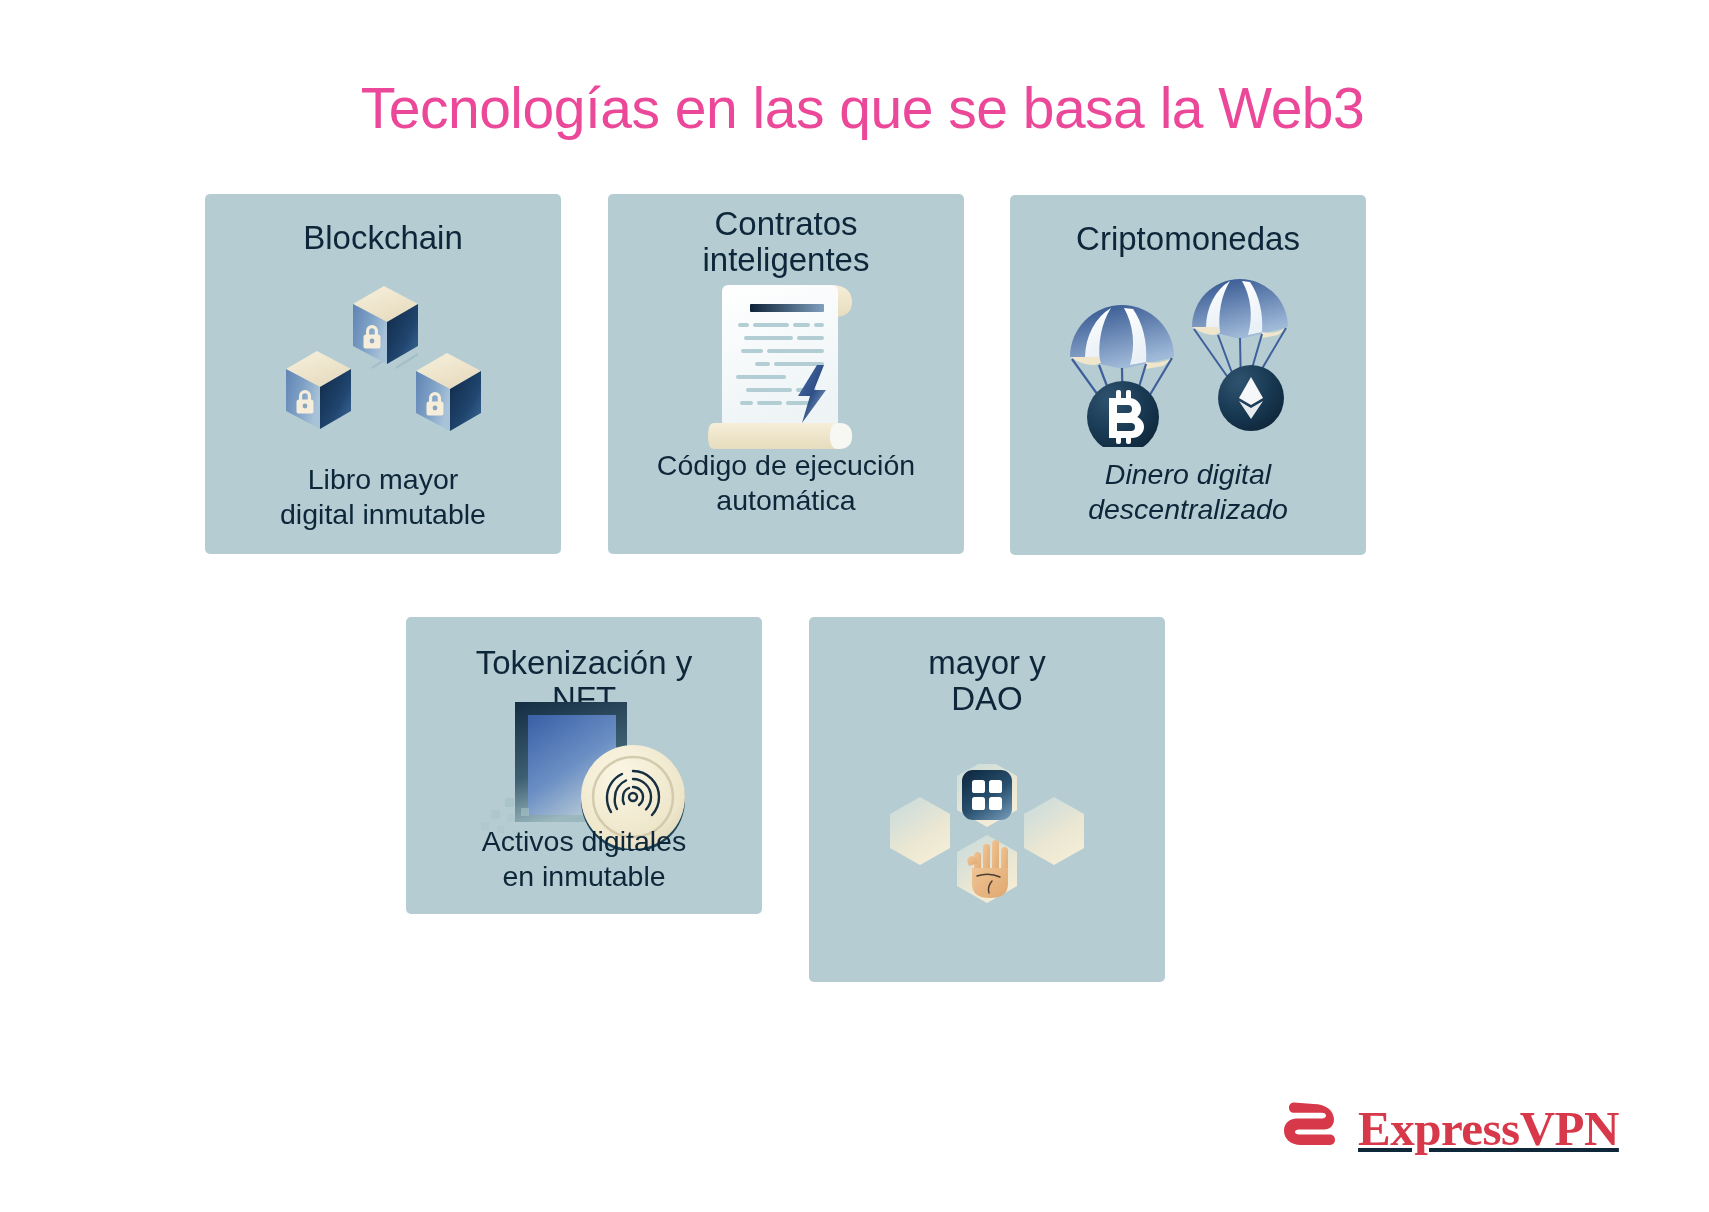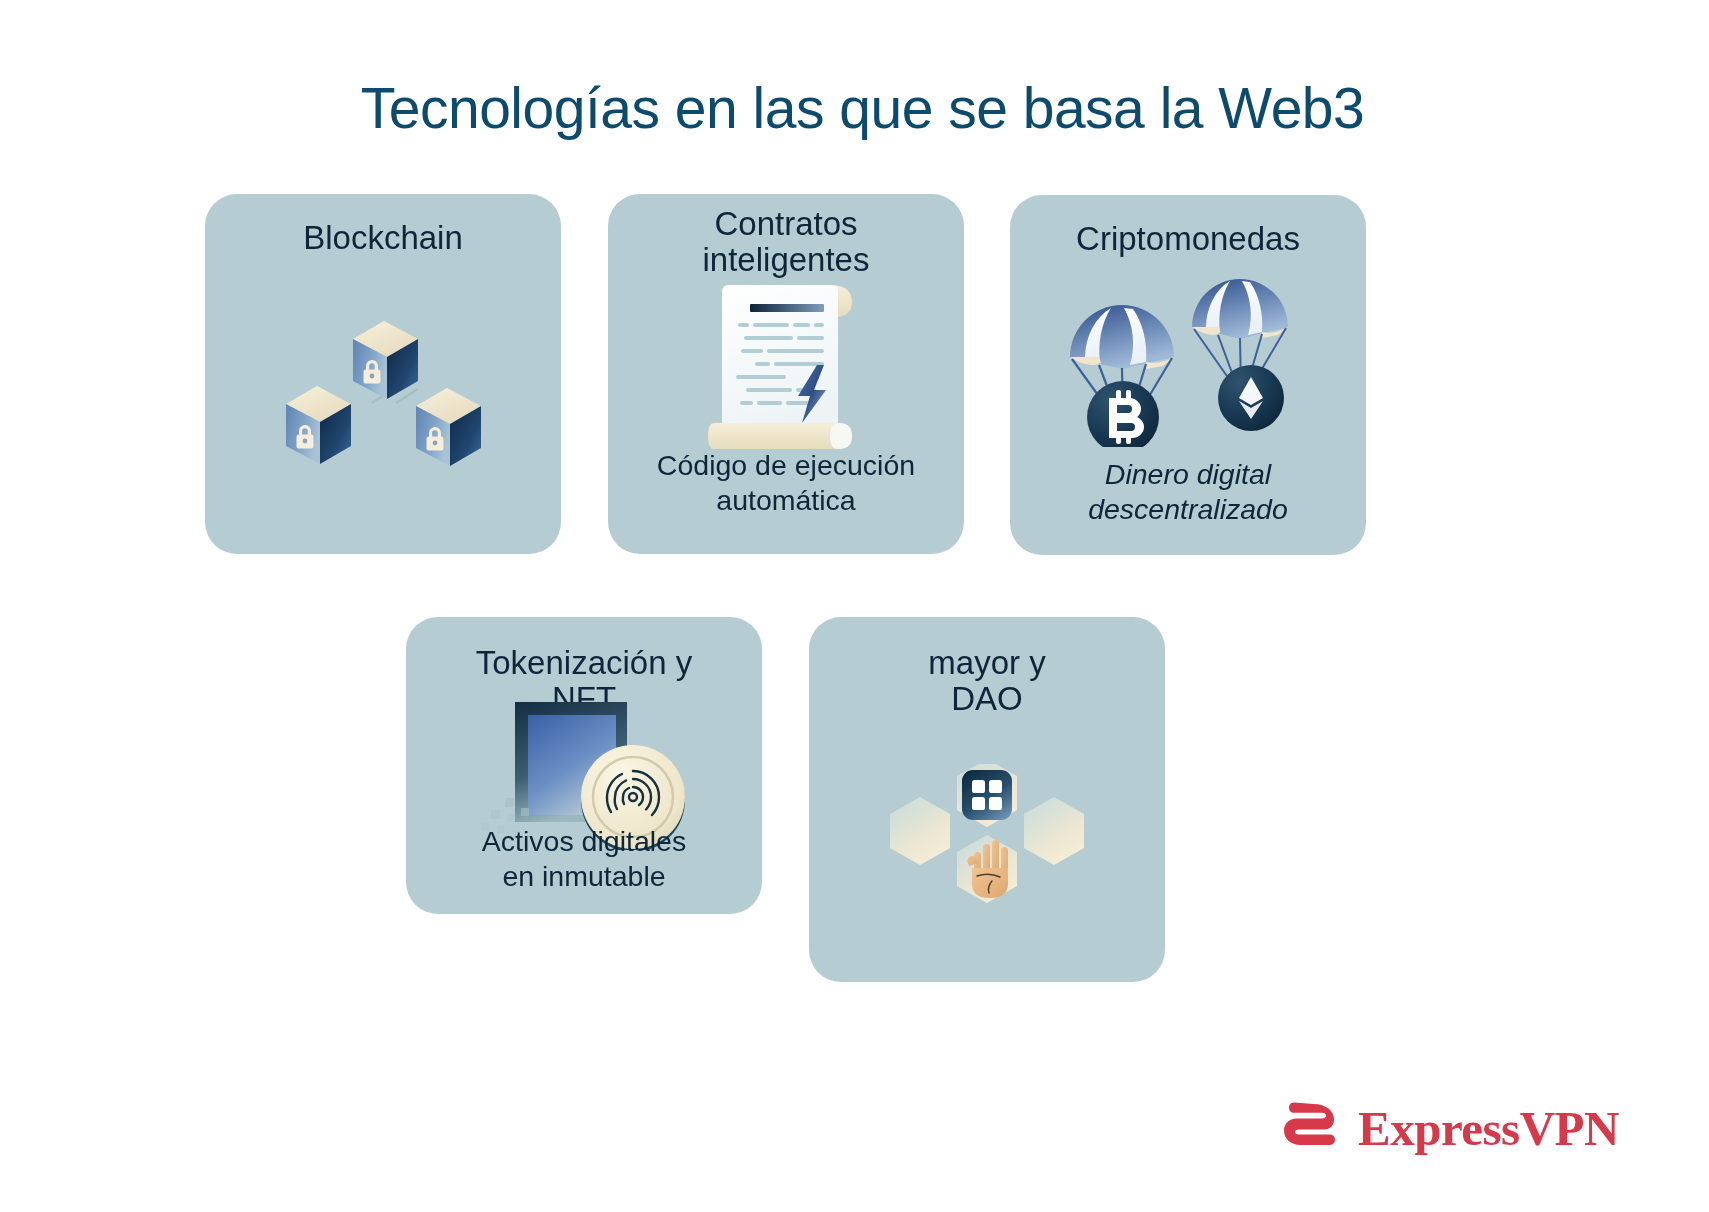--- a/index.html
+++ b/index.html
@@ -18,28 +18,28 @@
   
   .page-title{
     position:absolute;
     left:16px; right:0;
     top:78px;
     text-align:center;
     font-size:57px;
     line-height:1.08;
     font-weight:400;
     letter-spacing:-0.5px;
-    color:#0c4a6e;
+    color:#ec4899;
   }
 
   
   .card{
     position:absolute;
     background:#b5cdd2;
-    border-radius:32px;
+    border-radius:5px;
     display:flex;
     flex-direction:column;
     align-items:center;
     padding:16px 14px 20px;
   }
   .card-title{
     font-size:33px;
     line-height:1.08;
     text-align:center;
     color:#0d2639;
@@ -79,21 +79,21 @@
   #card-blockchain .card-desc{ margin-bottom:2px; }
   #card-contracts  .card-desc{ margin-bottom:16px; }
   #card-crypto     .card-desc{ margin-bottom:8px;font-style:italic; }
   #card-nft        .card-desc{ margin-bottom:0px; }
   #card-dapps      .card-desc{ margin-bottom:-6px; font-size:28px; }
 
   
   .logo{
     position:absolute;
     left:1282px; top:1097px;
-    display:flex; align-items:center; gap:14px;
+    display:flex; align-items:center; gap:14px;text-decoration:underline;
   }
   .logo-word{
     font-family:"Liberation Serif","DejaVu Serif",serif;
     font-size:49px;
     font-weight:700;
     color:#d8394a;
     letter-spacing:-0.5px;
     line-height:1;
   }
   svg{ display:block; }
@@ -163,20 +163,22 @@
           <polygon points="148,99 182,117 182,159 148,141" fill="url(#cubeFace)"></polygon>
           <polygon points="182,117 213,99 213,141 182,159" fill="url(#cubeSide)"></polygon>
           <g transform="translate(156,117)">
             <path d="M5 9 a6 6 0 0 1 12 0 v4 h-3.2 v-4 a2.8 2.8 0 0 0 -5.6 0 v4 H5 z" fill="#f6eeda"></path>
             <rect x="2.5" y="12.5" width="17" height="14" rx="2.6" fill="#f6eeda"></rect>
             <circle cx="11" cy="19" r="2.4" fill="#8aa6bd"></circle>
           </g>
         </g>
       </svg>
     </div>
+    <div class="card-desc">Libro mayor
+digital inmutable</div>
   </div>
 
   <div class="card" id="card-contracts">
     <div class="card-title">Contratos
 inteligentes</div>
     <div class="card-art">
       <svg width="160" height="180" viewBox="0 0 160 180">
         <defs>
           <linearGradient id="paperG" x1="0" y1="0" x2="0.3" y2="1">
             <stop offset="0" stop-color="#ffffff"></stop>

